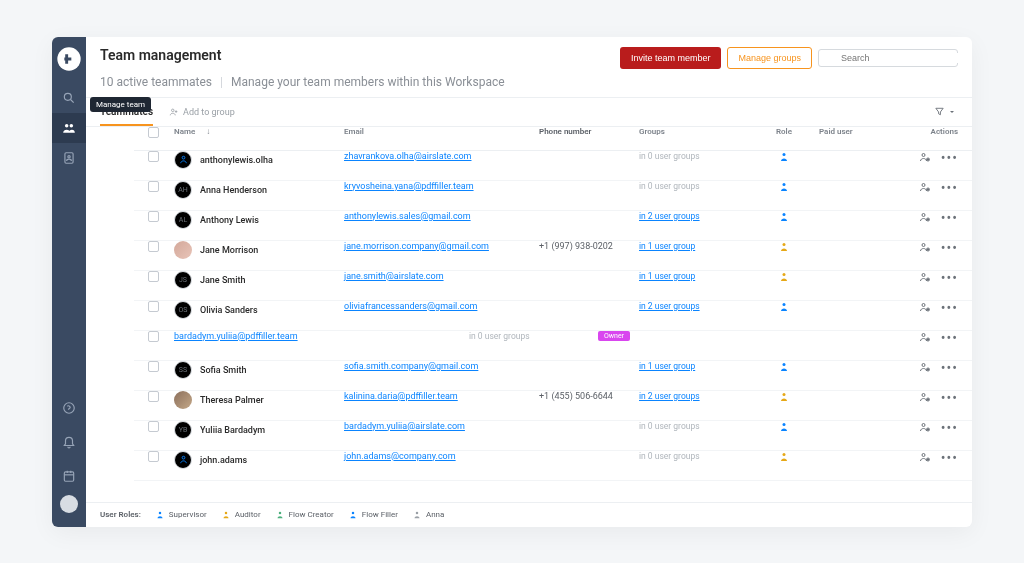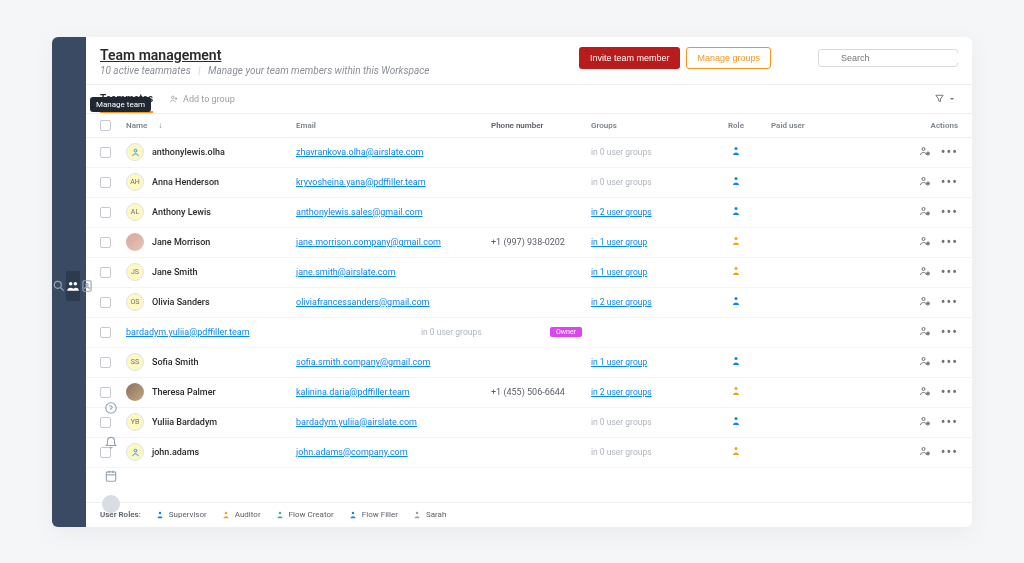--- a/index.html
+++ b/index.html
@@ -21,21 +21,21 @@
   background: #fff;
   display: flex;
   box-shadow: 0 6px 24px rgba(0,0,0,0.05);
   border-radius: 6px;
   overflow: hidden;
 }
 .sidebar {
   width: 34px;
   background: #3a4a62;
   display: flex;
-  flex-direction: row;
+  flex-direction: column;
   align-items: center;
   padding-top: 8px;
   position: relative;
 }
 .sidebar .logo {
   width: 28px; height: 28px; display:flex; align-items:center; justify-content:center;
   margin-bottom: 10px;
 }
 .sidebar .sidebar-icon {
   width: 34px; height: 30px; display: flex; align-items: center; justify-content: center;
@@ -52,64 +52,64 @@
 .tooltip:before {
   content: ""; position: absolute; left: -4px; top: 50%; transform: translateY(-50%);
   border: 4px solid transparent; border-right-color: #1f2733;
 }
 .main { flex: 1; display: flex; flex-direction: column; min-width: 0; }
 .header {
   padding: 10px 14px 8px; border-bottom: 1px solid #eceff2;
   display: flex; align-items: flex-start; gap: 10px;
 }
 .header-left { flex: 1; }
-.header h1 { font-size: 14px; font-weight: 600; color: #2a2a2a; margin-bottom: 2px; text-decoration: underline; }
-.header .sub { font-size: 10px; color: #8a8f96; font-style: italic; }
+.header h1 { font-size: 14px; font-weight: 600; color: #2a2a2a; margin-bottom: 12px; }
+.header .sub { font-size: 12px; color: #8a8f96; }
 .header .sub .sep { margin: 0 5px; color: #d0d4d9;}
 .header-actions { display: flex; gap: 6px; align-items: center; }
 .btn {
   font-size: 9px; padding: 5px 10px; border-radius: 3px; border: 1px solid transparent;
   cursor: pointer; font-weight: 500;
 }
 .btn-primary { background: #b91c1c; color: #fff; }
 .btn-outline { background: #fff; border-color: #f7941e; color: #f7941e; }
 .search-box {
   display: flex; align-items: center; border: 1px solid #d6dade; border-radius: 3px;
-  padding: 3px 18px; width: 140px; background:#fff;margin-left:41px;
+  padding: 3px 18px; width: 140px; background:#fff;
 }
 .search-box svg { width: 10px; height: 10px; color: #9aa0a6; margin-right: 4px; }
 .search-box input { border: none; outline: none; font-size: 9px; flex:1; }
 .tabs-row {
   display: flex; align-items: center; padding: 0 14px; border-bottom: 1px solid #eceff2;
 }
 .tab {
   font-size: 10px; font-weight: 600; color: #2a2a2a; padding: 8px 0 7px;
   border-bottom: 2px solid #f7941e; margin-right: 16px;
 }
 .tab-action { font-size: 9px; color: #9aa0a6; cursor: pointer; display:flex; align-items:center; gap:4px;}
 .tab-action svg { width:10px; height:10px; }
 .filter-right { margin-left: auto; display:flex; align-items:center; gap:3px; padding-right:2px;}
 .filter-right svg { width:11px; height:11px; color:#6b7178; }
 .table-wrap { flex: 1; overflow: hidden; display:flex; flex-direction:column;}
 .thead, .trow {
-  display: flex; align-items: center; padding: 0 14px;
+  display: flex; align-items: flex-start; padding: 0 14px; margin-left: 48px;
 }
 .thead { height: 24px; font-size: 8px; color: #7d838b; font-weight:600; border-bottom:1px solid #eceff2;}
 .trow { height: 30px; border-bottom: 1px solid #f2f4f6; font-size: 9px; }
 .c-check { width: 26px; display:flex; align-items:center;}
 .c-name { width: 170px; display:flex; align-items:center; gap:8px;}
 .c-email { width: 195px; }
 .c-phone { width: 100px; color:#5a5f66;}
 .c-groups { width: 110px; }
 .c-role { width: 70px; display:flex; justify-content:center;}
 .c-paid { width: 70px; }
 .c-actions { flex: 1; display:flex; align-items:center; justify-content:flex-end; gap:10px;}
 .checkbox { width: 11px; height: 11px; border: 1px solid #c5cad1; border-radius: 2px; cursor:pointer;}
 .avatar {
-  width: 18px; height: 18px; border-radius: 50%; background: #fef9c3;
+  width: 18px; height: 18px; border-radius: 50%; background: #000000;
   display:flex; align-items:center; justify-content:center; font-size:7px; color:#6b7178;
   border: 1px solid #dfe3e8; flex-shrink:0;
 }
 .avatar.photo { background: linear-gradient(135deg,#d3a89a,#e8c4b8); border:none;}
 .avatar.photo2 { background: linear-gradient(135deg,#8b6f5c,#c4a888); border:none;}
 .avatar.cluster { background:#1a5a8f; border:none;}
 .avatar svg { width:11px; height:11px; color:#0a84ff;}
 .name { font-weight: 500; color: #2a2a2a; }
 .email-link { color: #0a84ff; text-decoration: underline; cursor:pointer;}
 .groups-link { color: #0a84ff; text-decoration: underline; cursor:pointer; font-size:8.5px;}
@@ -588,17 +588,17 @@
             <circle cx="12" cy="7" r="3"></circle>
             <path d="M6 20c0-3 3-5 6-5s6 2 6 5"></path>
           </svg>
           <span>Flow Filler</span>
         </div>
       <div class="legend-item">
           <svg class="role-gst" viewBox="0 0 24 24" fill="currentColor">
             <circle cx="12" cy="7" r="3"></circle>
             <path d="M6 20c0-3 3-5 6-5s6 2 6 5"></path>
           </svg>
-          <span>Sarah</span>
+          <span>Anna</span>
         </div>
     </div>
   </div>
 </div>
 
 </body></html>

